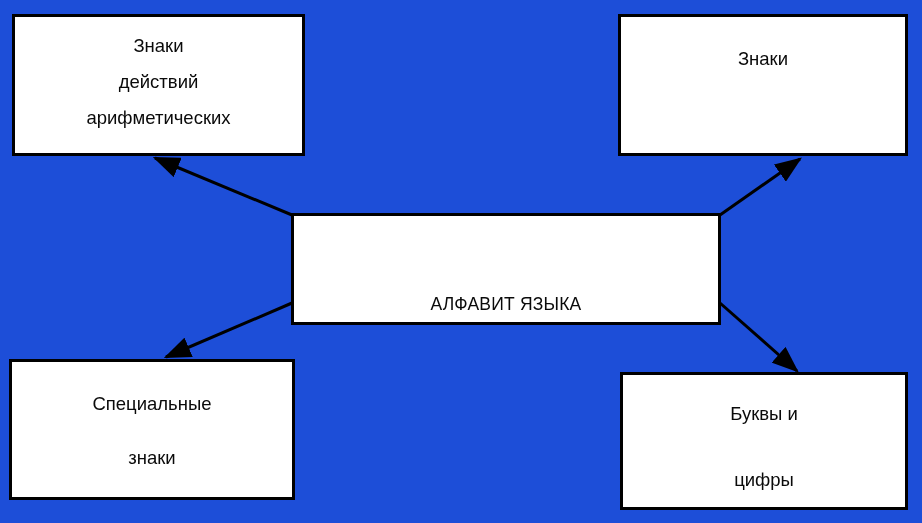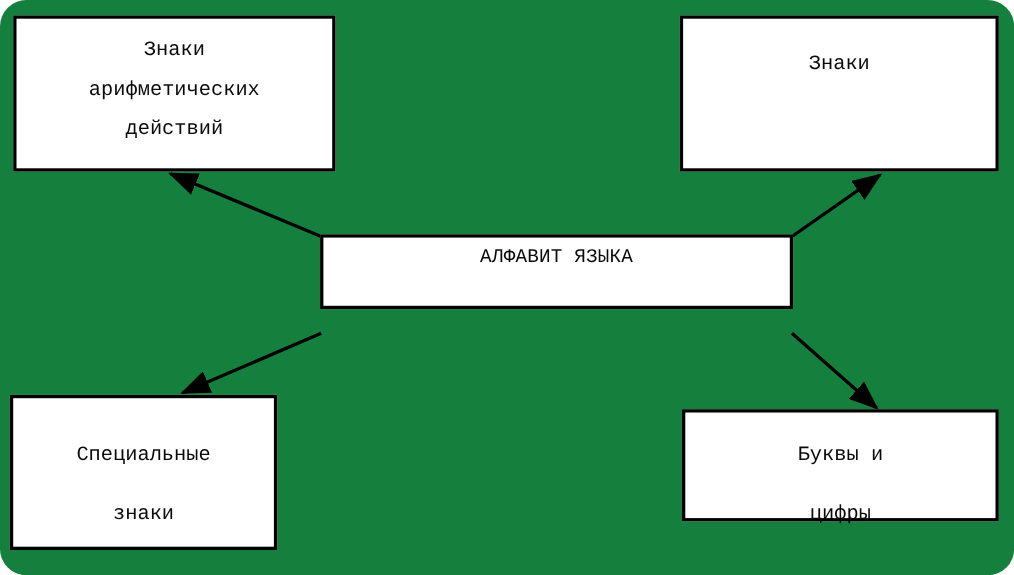--- a/index.html
+++ b/index.html
@@ -5,25 +5,24 @@
 <style>
   html, body {
     margin: 0;
     padding: 0;
     background: #ffffff;
   }
   #diagram-canvas {
     position: relative;
     width: 922px;
     height: 523px;
-    background: #15803d;
+    background: #1d4ed8;
     overflow: hidden;
-    font-family: Liberation Mono, monospace;
+    font-family: Liberation Sans, sans-serif;
     color: #000000;
-    border-radius: 24px;
   }
   .connector-layer {
     position: absolute;
     left: 0;
     top: 0;
     width: 922px;
     height: 523px;
     pointer-events: none;
   }
   .node-box {
@@ -68,50 +67,50 @@
   #node-punctuation .node-line {
     font-size: 18.5px;
     line-height: 55px;
   }
 
   
   #node-alphabet {
     left: 291px;
     top: 213px;
     width: 430px;
-    height: 68px;
-    justify-content: space-between;
+    height: 112px;
+    justify-content: flex-end;
   }
   #node-alphabet .node-line {
     font-size: 17.5px;
     line-height: 36px;
     letter-spacing: 0.2px;
   }
 
   
   #node-special {
     left: 9px;
     top: 359px;
-    width: 243px;
+    width: 286px;
     height: 141px;
     justify-content: flex-start;
-    padding-top: 25px;
+    padding-top: 15px;
   }
   #node-special .node-line {
     font-size: 18.5px;
     line-height: 54px;
   }
 
   
   #node-letters {
     left: 620px;
     top: 372px;
     width: 288px;
-    height: 102px;
-    justify-content: flex-start;
+    height: 138px;
+    justify-content: space-between;
     padding-top: 12px;
   }
   #node-letters .node-line {
     font-size: 18.5px;
     line-height: 54px;
   }
 </style>
 </head>
 <body>
 
@@ -128,22 +127,22 @@
 
     <line x1="720" y1="215" x2="800" y2="159" stroke="#000000" stroke-width="3" marker-end="url(#arrowhead)"></line>
 
     <line x1="292" y1="303" x2="166" y2="357" stroke="#000000" stroke-width="3" marker-end="url(#arrowhead)"></line>
 
     <line x1="720" y1="303" x2="797" y2="371" stroke="#000000" stroke-width="3" marker-end="url(#arrowhead)"></line>
   </svg>
 
   <div class="node-box" id="node-arithmetic">
     <span class="node-line">Знаки</span>
+    <span class="node-line">действий</span>
     <span class="node-line">арифметических</span>
-    <span class="node-line">действий</span>
   </div>
 
   <div class="node-box" id="node-punctuation">
     <span class="node-line">Знаки</span>
   </div>
 
   <div class="node-box" id="node-alphabet">
     <span class="node-line">АЛФАВИТ ЯЗЫКА</span>
   </div>
 

